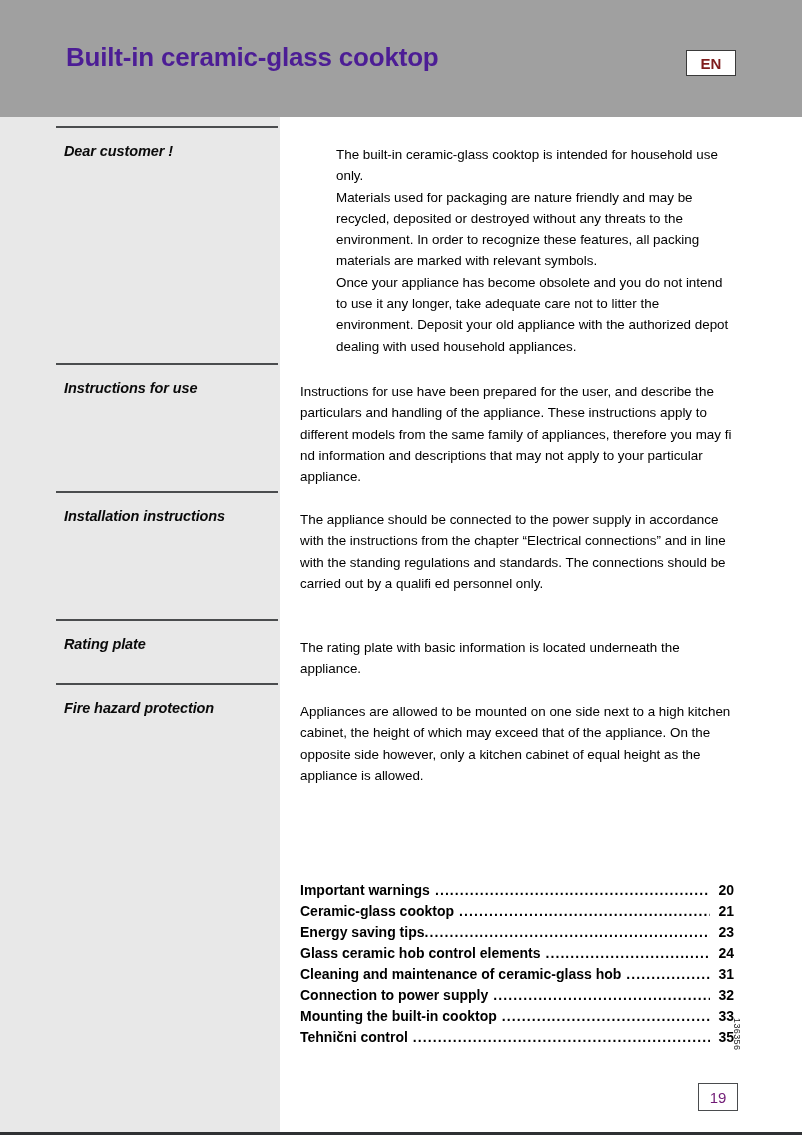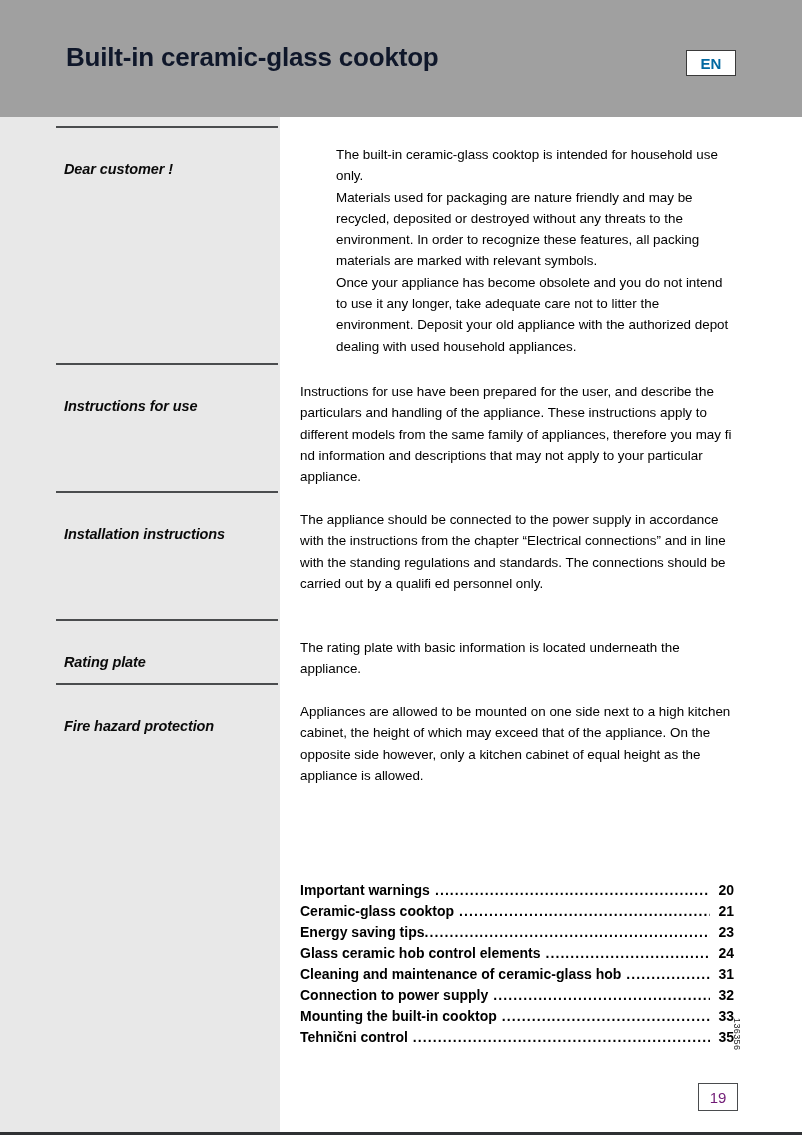--- a/index.html
+++ b/index.html
@@ -52,39 +52,39 @@
     width: 802px;
     height: 117px;
     background: #a0a0a0;
   }
   .header-title {
     position: absolute;
     left: 66px;
     top: 42px;
     font-size: 26px;
     font-weight: bold;
-    color: #0f172a;
+    color: #4c1d95;
     letter-spacing: -0.2px;
     white-space: nowrap;
   }
   .lang-badge {
     position: absolute;
     left: 686px;
     top: 50px;
     width: 50px;
     height: 26px;
     background: #ffffff;
     border: 1.5px solid #3a3a3a;
     box-sizing: border-box;
     display: flex;
     align-items: center;
     justify-content: center;
     font-size: 15px;
     font-weight: bold;
-    color: #0369a1;
+    color: #7f1d1d;
   }
 
   
   .content {
     position: absolute;
     left: 0;
     top: 117px;
     width: 802px;
   }
 
@@ -98,21 +98,21 @@
     left: 56px;
     width: 222px;
     height: 2px;
     background: #4a4c4e;
     top: 0;
   }
 
   .sec-head {
     position: absolute;
     left: 64px;
-    top: 35px;
+    top: 17px;
     font-size: 14.5px;
     font-weight: bold;
     font-style: italic;
     color: #0a0a0a;
     white-space: nowrap;
     letter-spacing: -0.1px;
   }
 
   .sec-body {
     position: absolute;

